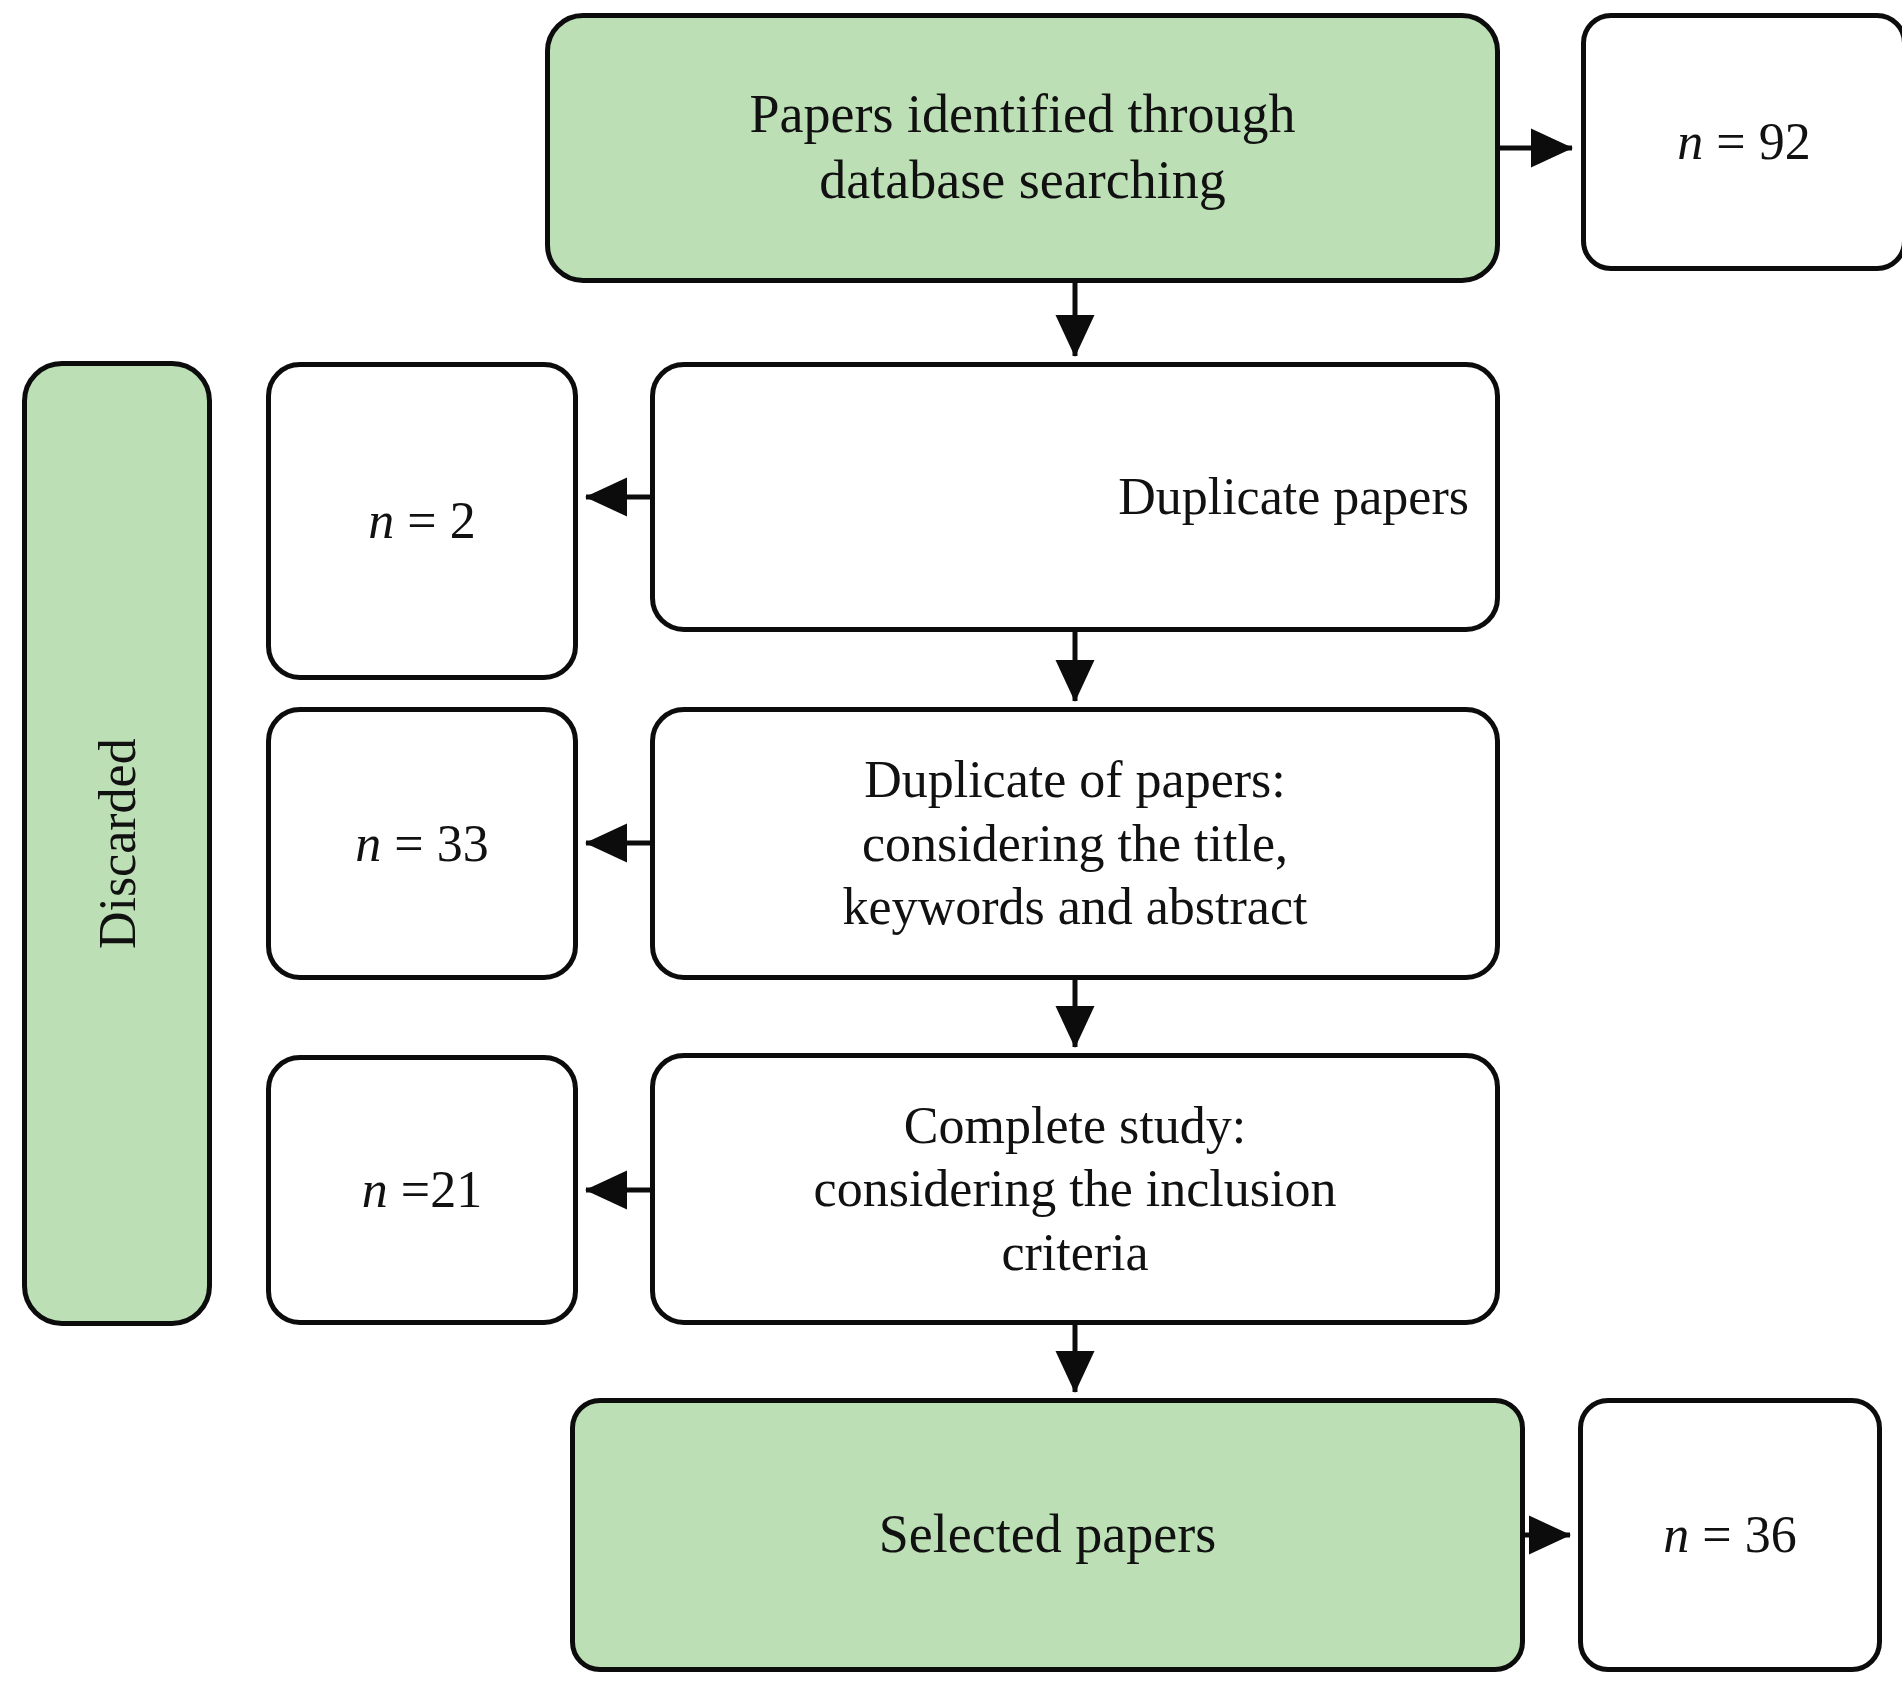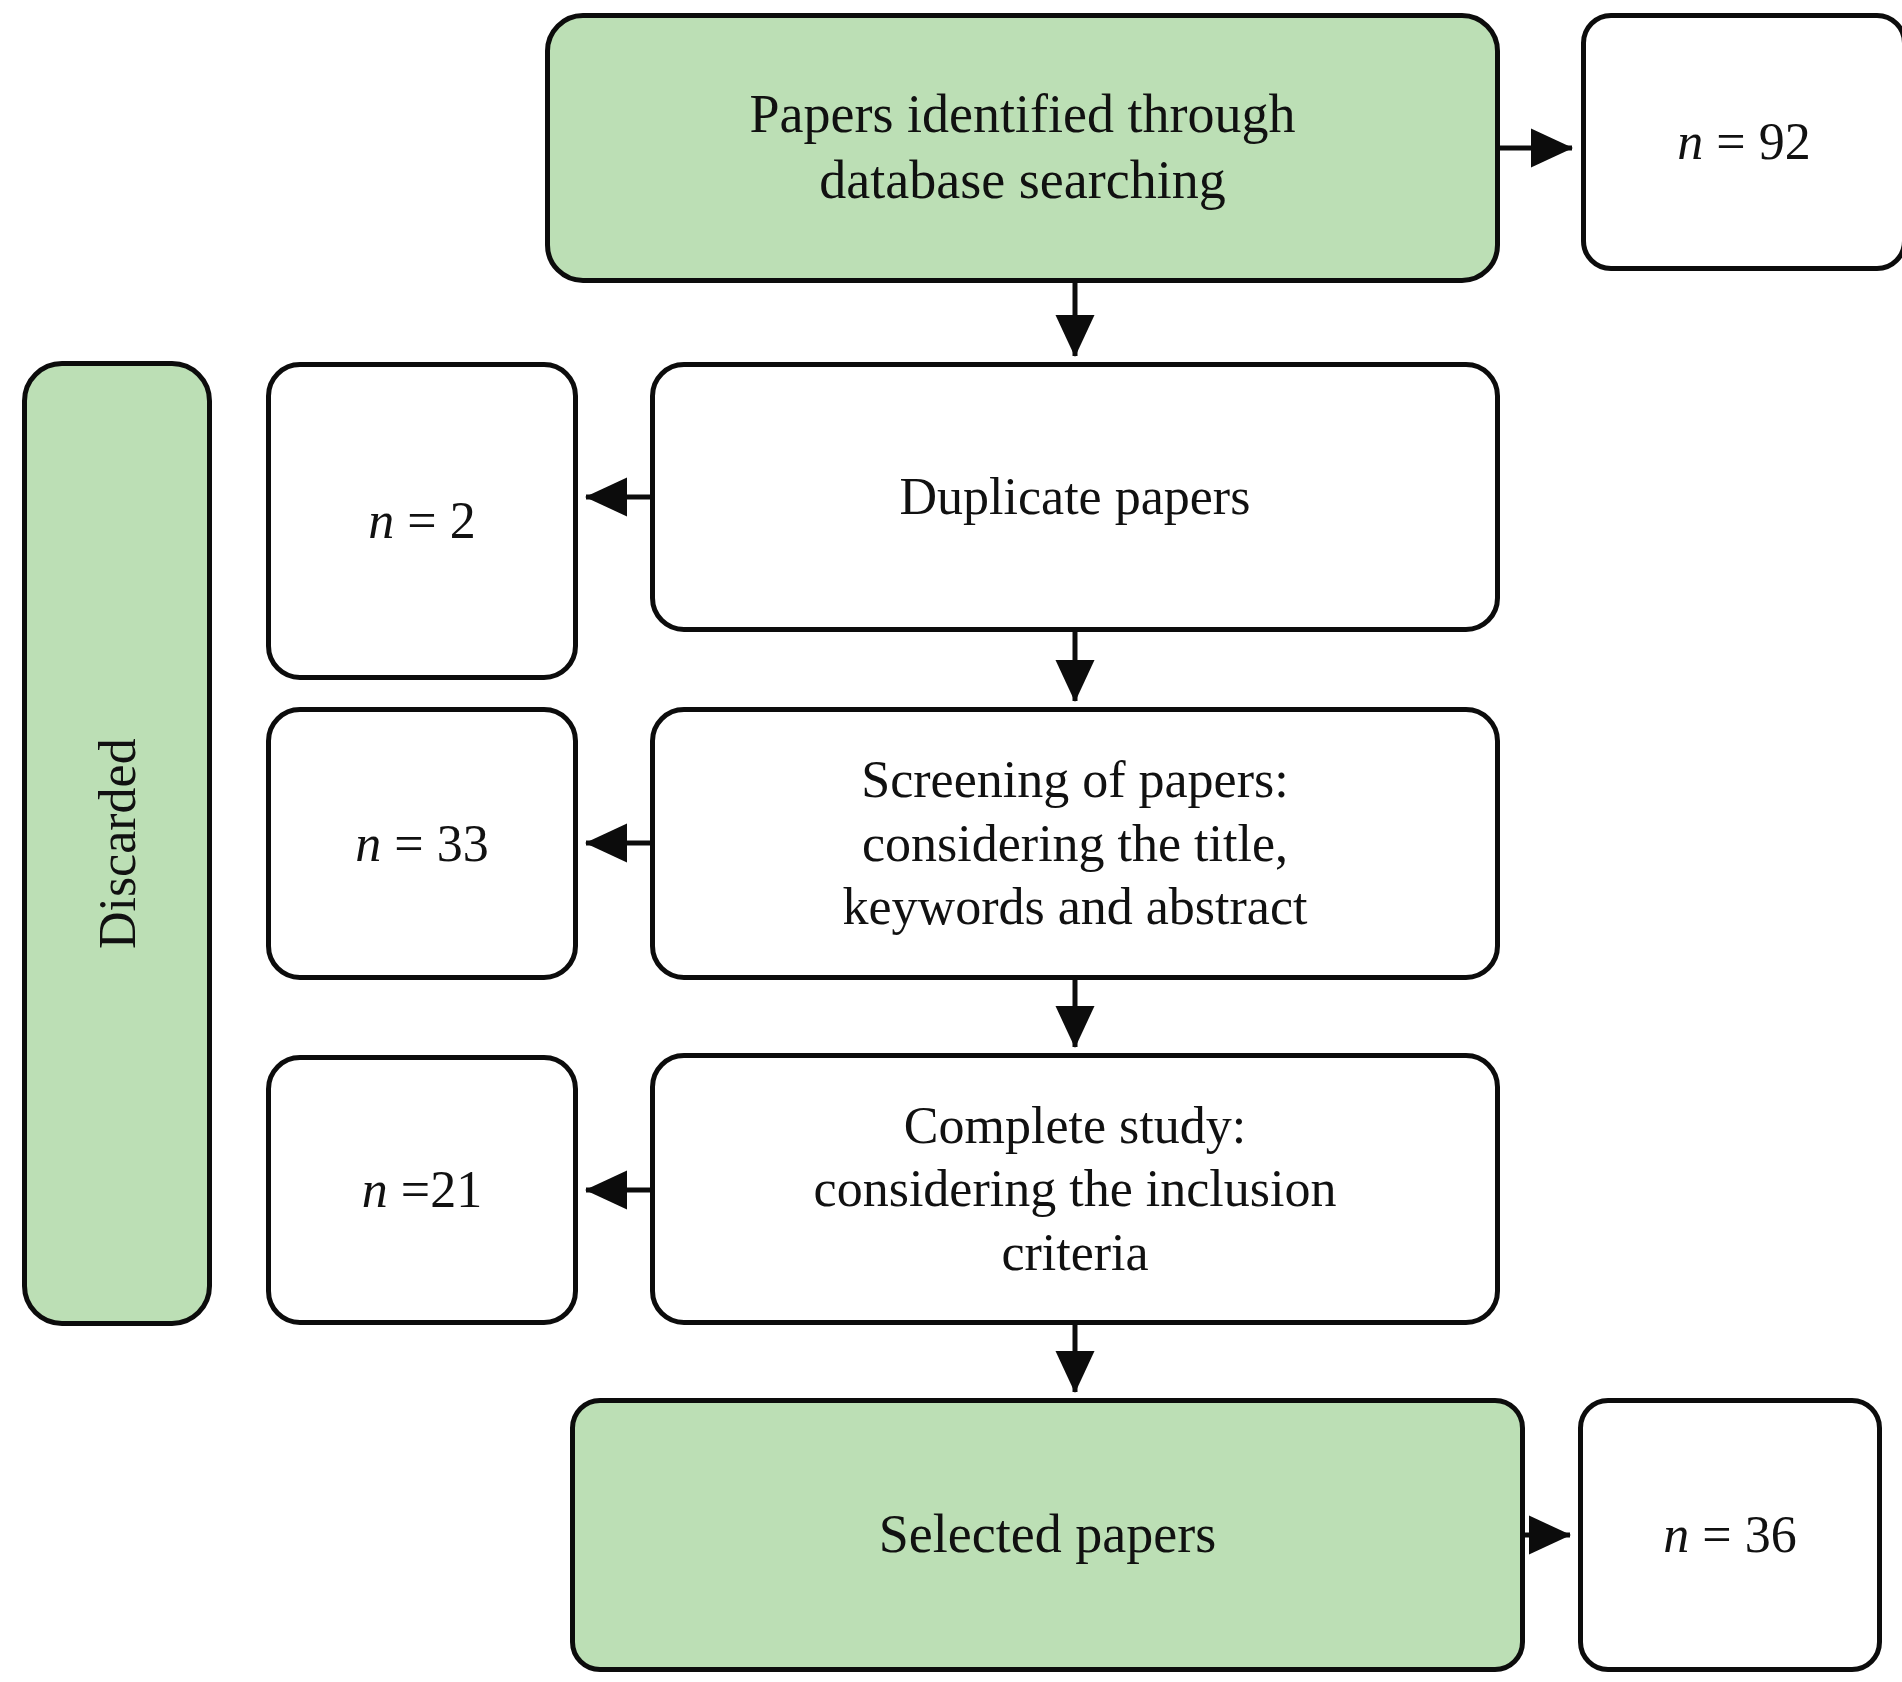--- a/index.html
+++ b/index.html
@@ -39,21 +39,21 @@
   
   .t-big   { font-size: 54px; }
   .t-med   { font-size: 52px; }
   .t-count { font-size: 52px; }
 
   
   #node-identified   { left: 545px;  top: 13px;   width: 955px;  height: 270px; border-radius: 38px; justify-content: center; }
   #node-n92          { left: 1581px; top: 13px;   width: 326px;  height: 258px; border-radius: 30px; }
   #node-discarded    { left: 22px;   top: 361px;  width: 190px;  height: 965px; border-radius: 40px; }
   #node-n2           { left: 266px;  top: 362px;  width: 312px;  height: 318px; border-radius: 34px; }
-  #node-duplicate    { left: 650px;  top: 362px;  width: 850px;  height: 270px; border-radius: 34px; }
+  #node-duplicate    { left: 650px;  top: 362px;  width: 850px;  height: 270px; border-radius: 34px; justify-content: flex-end; }
   #node-n33          { left: 266px;  top: 707px;  width: 312px;  height: 273px; border-radius: 34px; font-family: Liberation Serif, serif; }
   #node-screening    { left: 650px;  top: 707px;  width: 850px;  height: 273px; border-radius: 34px; }
   #node-n21          { left: 266px;  top: 1055px; width: 312px;  height: 270px; border-radius: 34px; }
   #node-complete     { left: 650px;  top: 1053px; width: 850px;  height: 272px; border-radius: 34px; }
   #node-selected     { left: 570px;  top: 1398px; width: 955px;  height: 274px; border-radius: 30px; }
   #node-n36          { left: 1578px; top: 1398px; width: 304px;  height: 274px; border-radius: 30px; }
 
   
   #node-discarded .txt {
     transform: rotate(-90deg);
@@ -128,21 +128,21 @@
 
   <div class="node" id="node-duplicate">
     <span class="txt t-med">Duplicate papers</span>
   </div>
 
   <div class="node" id="node-n33">
     <span class="txt t-count"><i>n</i>&nbsp;=&nbsp;33</span>
   </div>
 
   <div class="node" id="node-screening">
-    <span class="txt t-med">Screening of papers:
+    <span class="txt t-med">Duplicate of papers:
 considering the title,
 keywords and abstract</span>
   </div>
 
   <div class="node" id="node-n21">
     <span class="txt t-count"><i>n</i>&nbsp;=21</span>
   </div>
 
   <div class="node" id="node-complete">
     <span class="txt t-med">Complete study:

